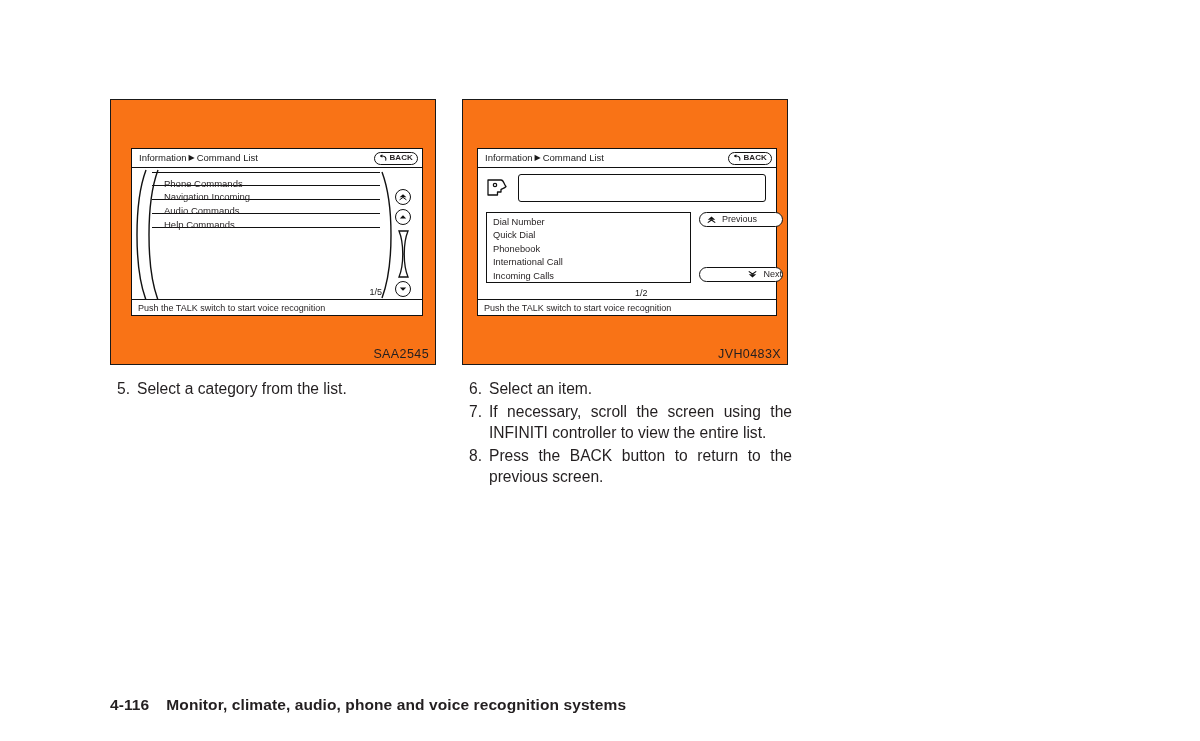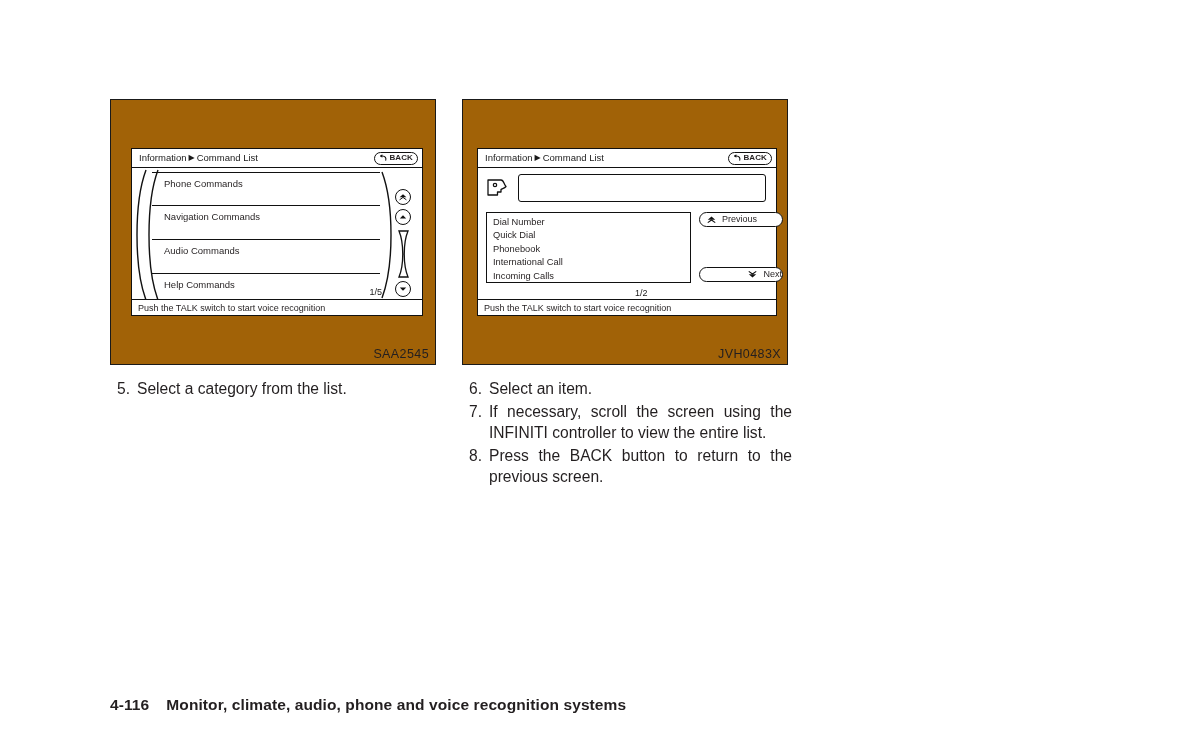--- a/index.html
+++ b/index.html
@@ -13,21 +13,21 @@
     height: 741px;
     position: relative;
     font-family: "Liberation Sans", sans-serif;
     color: #231f20;
     overflow: hidden;
   }
 
   
   .fig-frame {
     position: absolute;
-    background: #a16207;
+    background: #f97316;
     border: 1.5px solid #1a1a1a;
     box-sizing: border-box;
   }
   #fig-left  { left: 110px; top: 99px; width: 326px; height: 266px; }
   #fig-right { left: 462px; top: 99px; width: 326px; height: 266px; }
 
   .fig-code {
     position: absolute;
     right: 6px;
     bottom: 3px;
@@ -120,21 +120,21 @@
     overflow: hidden;
   }
   .cat-list {
     position: absolute;
     left: 20px;
     top: 4px;
     width: 228px;
   }
   .cat-row {
     position: relative;
-    height: 34px;
+    height: 14px;
     border-bottom: 1.3px solid #111111;
     box-sizing: border-box;
   }
   .cat-row:first-child { border-top: 1.3px solid #111111; }
   .cat-row span {
     position: absolute;
     left: 12px;
     top: 5px;
     font-size: 9.5px;
     white-space: nowrap;
@@ -272,21 +272,21 @@
       <svg class="swoosh" width="40" height="135" viewBox="0 0 40 135">
         <path d="M14 2 C2 34 2 100 14 132" fill="none" stroke="#111" stroke-width="1.4"></path>
         <path d="M26 2 C14 34 14 100 26 132" fill="none" stroke="#111" stroke-width="1.4"></path>
       </svg>
 
       <div class="cat-list">
         <div class="cat-row">
             <span>Phone Commands</span>
           </div>
         <div class="cat-row">
-            <span>Navigation Commands</span>
+            <span>Navigation Incoming</span>
           </div>
         <div class="cat-row">
             <span>Audio Commands</span>
           </div>
         <div class="cat-row">
             <span>Help Commands</span>
           </div>
       </div>
 
       <svg class="swoosh" style="left:246px; top:0;" width="26" height="135" viewBox="0 0 26 135">

